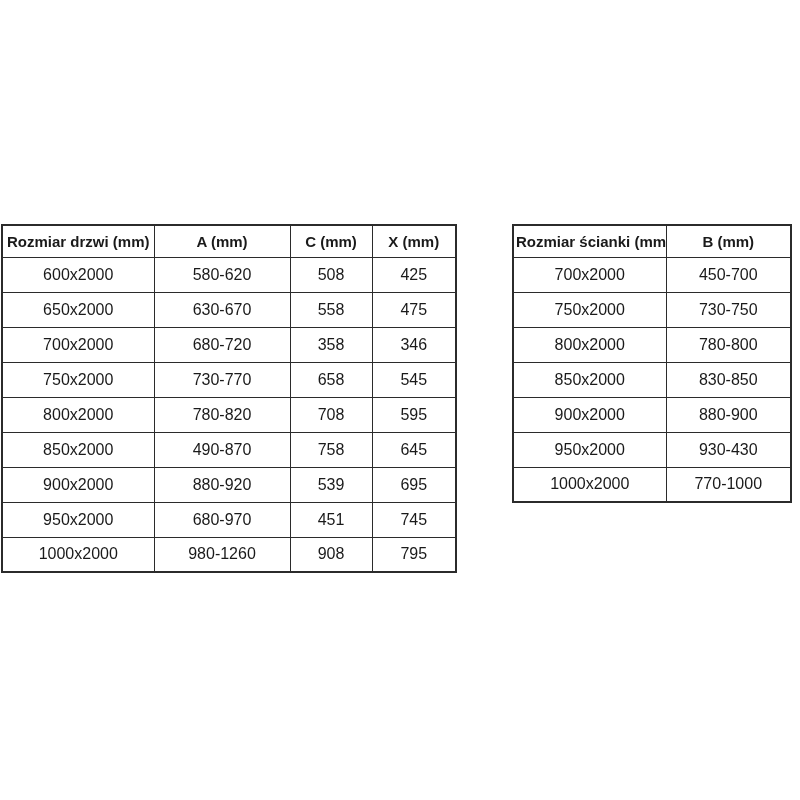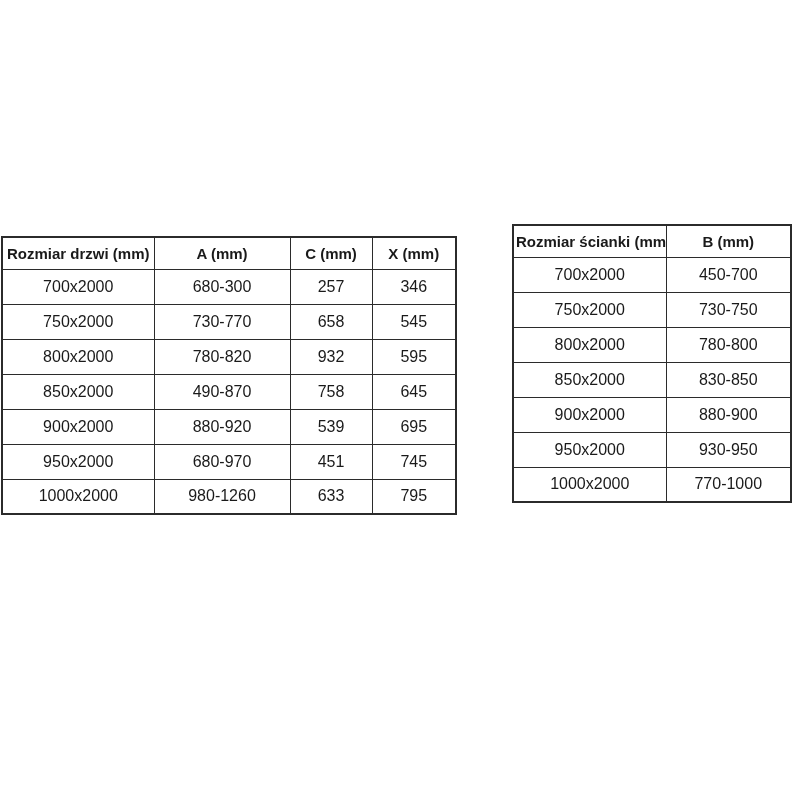--- a/index.html
+++ b/index.html
@@ -43,21 +43,21 @@
     font-weight: bold;
     height: 32px;
   }
   table.spec-table td {
     font-size: 16px;
     font-weight: normal;
     height: 35px;
   }
   #door-table {
     left: 1px;
-    top: 236px;
+    top: 224px;
     width: 454px;
     border-radius: 31px;
   }
   #wall-table {
     left: 512px;
     top: 224px;
     width: 278px;
   }
 </style>
 </head>
@@ -75,35 +75,47 @@
   <thead>
         <tr>
           <th>Rozmiar drzwi (mm)</th>
           <th>A (mm)</th>
           <th>C (mm)</th>
           <th>X (mm)</th>
         </tr>
       </thead>
       <tbody>
         <tr>
+          <td>600x2000</td>
+          <td>580-620</td>
+          <td>508</td>
+          <td>425</td>
+        </tr>
+        <tr>
+          <td>650x2000</td>
+          <td>630-670</td>
+          <td>558</td>
+          <td>475</td>
+        </tr>
+        <tr>
           <td>700x2000</td>
-          <td>680-300</td>
-          <td>257</td>
+          <td>680-720</td>
+          <td>358</td>
           <td>346</td>
         </tr>
         <tr>
           <td>750x2000</td>
           <td>730-770</td>
           <td>658</td>
           <td>545</td>
         </tr>
         <tr>
           <td>800x2000</td>
           <td>780-820</td>
-          <td>932</td>
+          <td>708</td>
           <td>595</td>
         </tr>
         <tr>
           <td>850x2000</td>
           <td>490-870</td>
           <td>758</td>
           <td>645</td>
         </tr>
         <tr>
           <td>900x2000</td>
@@ -113,21 +125,21 @@
         </tr>
         <tr>
           <td>950x2000</td>
           <td>680-970</td>
           <td>451</td>
           <td>745</td>
         </tr>
         <tr>
           <td>1000x2000</td>
           <td>980-1260</td>
-          <td>633</td>
+          <td>908</td>
           <td>795</td>
         </tr>
       </tbody>
     </table>
 
   <table id="wall-table" class="spec-table">
     <colgroup>
       <col style="width:153px">
       <col style="width:125px">
     </colgroup>
@@ -153,21 +165,21 @@
         <tr>
           <td>850x2000</td>
           <td>830-850</td>
         </tr>
         <tr>
           <td>900x2000</td>
           <td>880-900</td>
         </tr>
         <tr>
           <td>950x2000</td>
-          <td>930-950</td>
+          <td>930-430</td>
         </tr>
         <tr>
           <td>1000x2000</td>
           <td>770-1000</td>
         </tr>
       </tbody>
     </table>
 
 </div>
 

